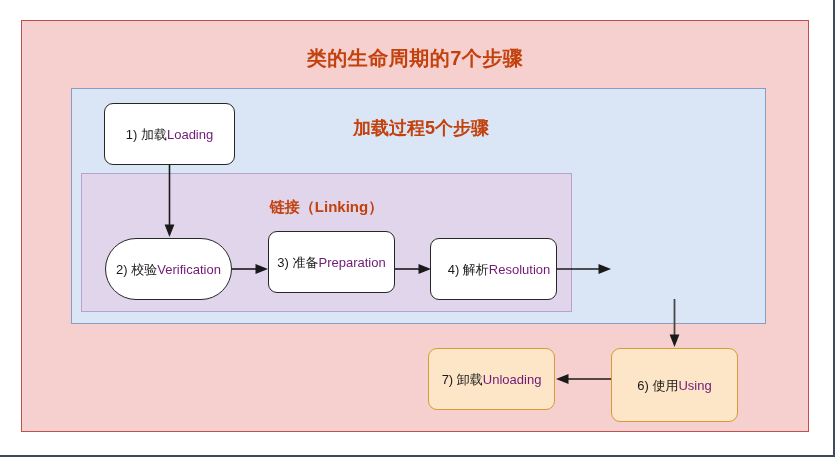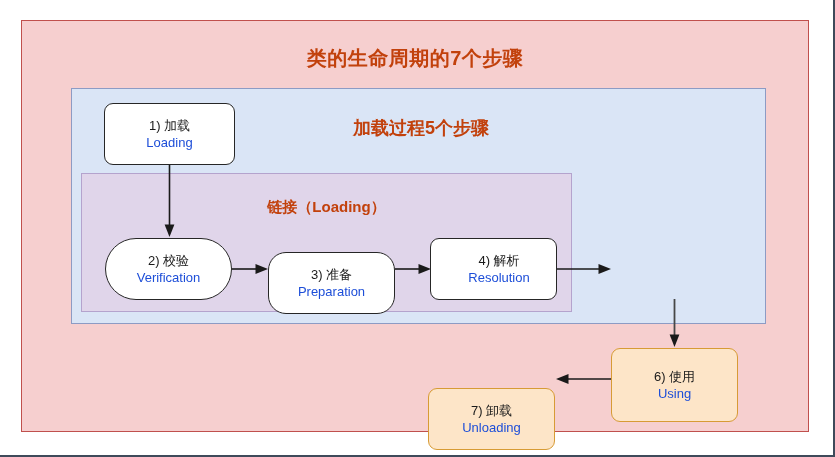--- a/index.html
+++ b/index.html
@@ -31,54 +31,54 @@
 
   
   .heading{position:absolute;text-align:center;color:#c2410c;font-weight:bold;white-space:nowrap;}
   .title-main{left:21px;top:44px;width:788px;font-size:20px;line-height:28px;letter-spacing:.5px;}
   .title-blue{left:186px;top:116px;width:470px;font-size:18px;line-height:25px;}
   .title-purple{left:81px;top:196px;width:491px;font-size:15px;line-height:22px;}
 
   
   .node{
     position:absolute;box-sizing:border-box;
-    display:flex;flex-direction:column;align-items:center;justify-content:center;
+    display:flex;flex-direction:row;align-items:center;justify-content:center;
     border-radius:9px;text-align:center;
   }
   .node-white{background:#ffffff;border:1.4px solid #262626;}
   .node-orange{background:#fde5c8;border:1.4px solid #d79b35;}
   .node .cn{font-size:13px;color:#1a1a1a;line-height:17px;white-space:nowrap;}
-  .node .en{font-size:13px;color:#1d4ed8;line-height:17px;white-space:nowrap;}
+  .node .en{font-size:13px;color:#701a75;line-height:17px;white-space:nowrap;}
 
   .n-loading   {left:104px;top:103px;width:131px;height:62px;}
   .n-verify    {left:105px;top:238px;width:127px;height:62px;border-radius:31px;}
-  .n-prepare   {left:268px;top:252px;width:127px;height:62px;border-radius:18px;}
+  .n-prepare   {left:268px;top:231px;width:127px;height:62px;}
   .n-resolve   {left:430px;top:238px;width:127px;height:62px;padding-left:11px;}
   .n-init      {left:611px;top:238px;width:127px;height:62px;}
   .n-using     {left:611px;top:348px;width:127px;height:74px;}
-  .n-unloading {left:428px;top:348px;width:127px;height:62px;margin-top:40px;}
+  .n-unloading {left:428px;top:348px;width:127px;height:62px;}
 
   
   .conn{position:absolute;}
   .conn svg{display:block;overflow:visible;}
 </style>
 </head>
 <body>
 
 <div id="canvas">
 
   <div class="region region-outer"></div>
 
   <div class="region region-loading"></div>
 
   <div class="region region-linking"></div>
 
   <div class="heading title-main">类的生命周期的7个步骤</div>
   <div class="heading title-blue">加载过程5个步骤</div>
-  <div class="heading title-purple">链接（Loading）</div>
+  <div class="heading title-purple">链接（Linking）</div>
 
   <div class="conn" style="left:155px;top:160px;width:30px;height:82px;">
     <svg width="30" height="82" viewBox="0 0 30 82">
       <path d="M14.5 5 L14.5 68" stroke="#1a1a1a" stroke-width="1.6" fill="none"></path>
       <path d="M14.5 77 L9.6 64.5 L19.4 64.5 Z" fill="#1a1a1a"></path>
     </svg>
   </div>
 
   <div class="conn" style="left:228px;top:258px;width:44px;height:22px;">
     <svg width="44" height="22" viewBox="0 0 44 22">

